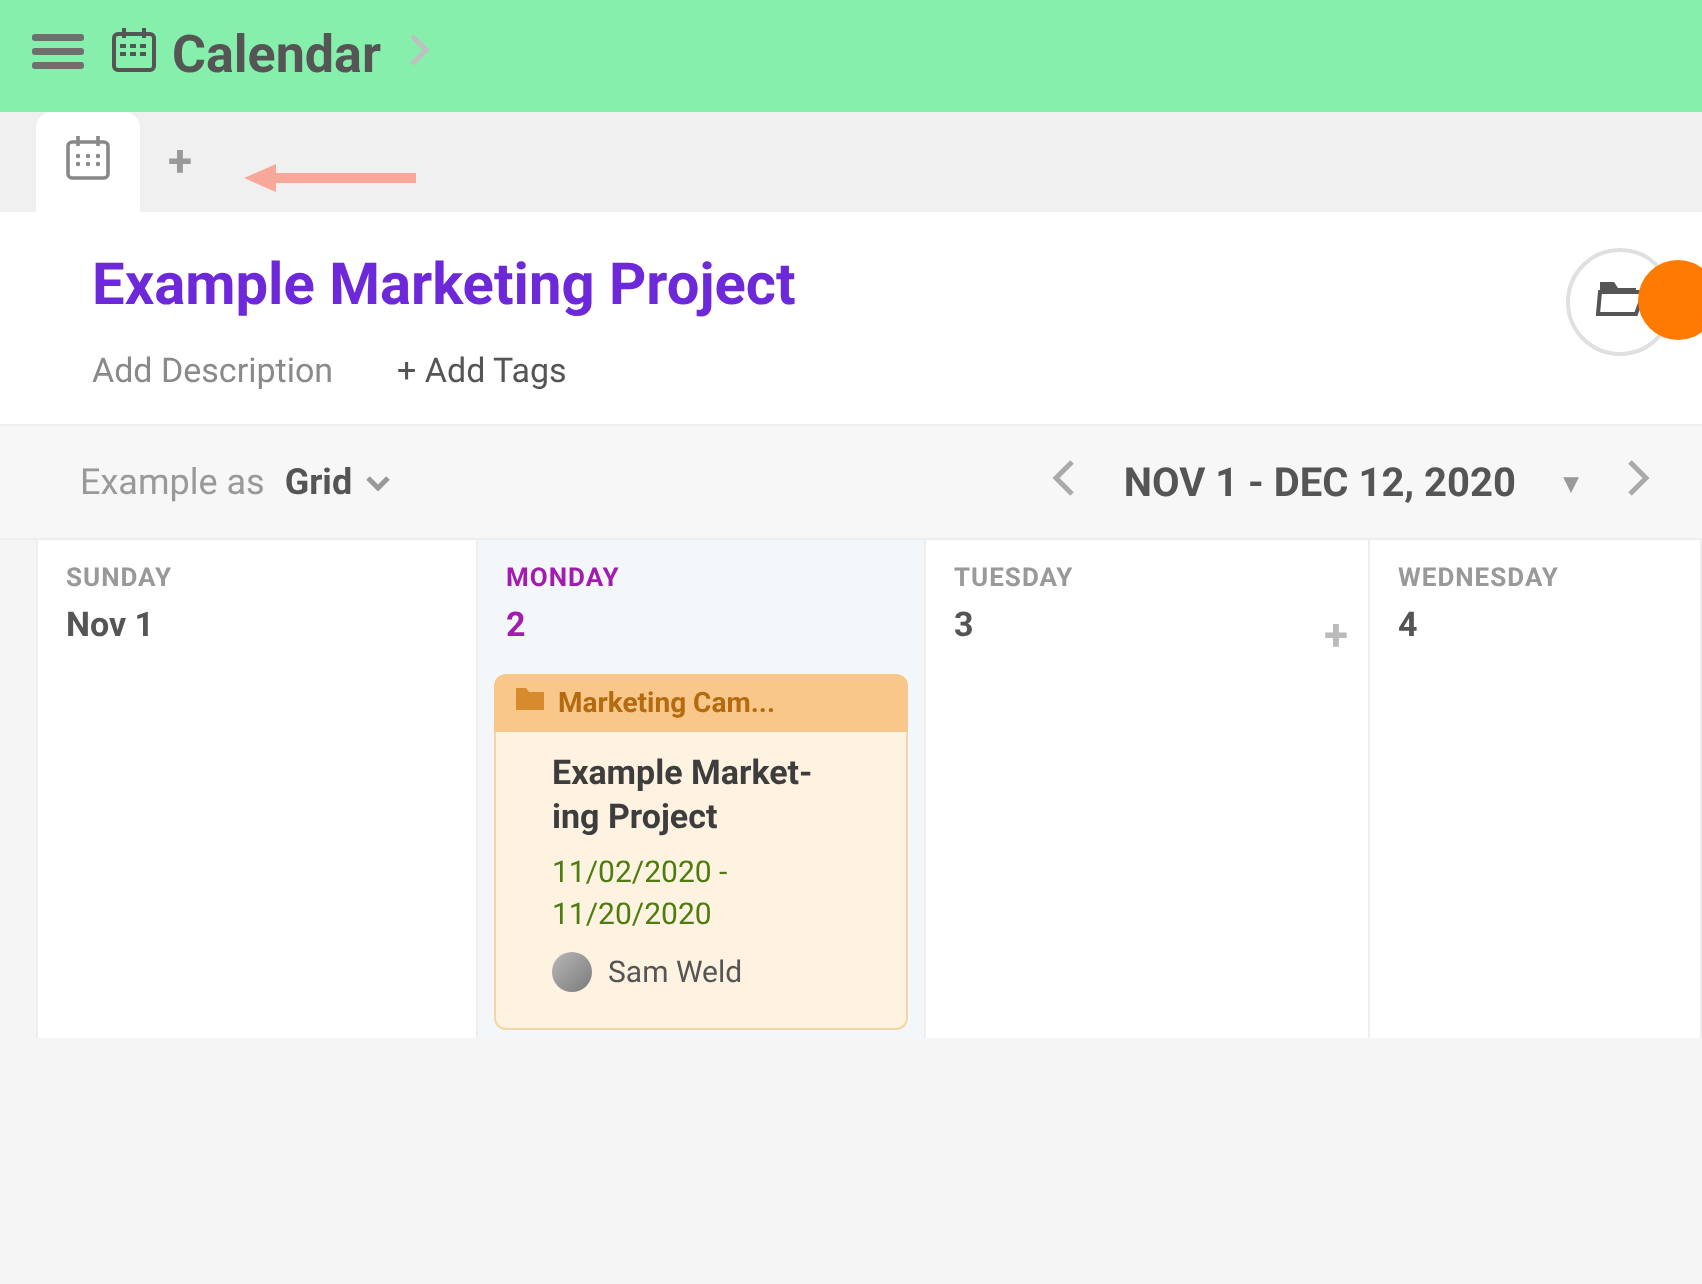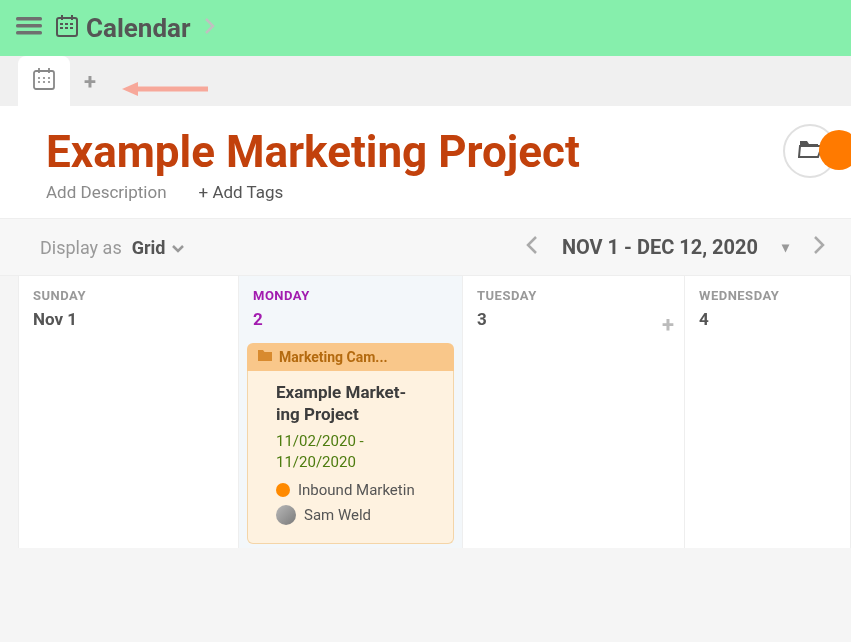--- a/index.html
+++ b/index.html
@@ -81,24 +81,24 @@
       top: 24px;
     }
 
     
     .project-section {
       background: #fff;
       padding: 20px 30px 16px 46px;
       position: relative;
     }
     .project-title {
-      font-size: 44px;
-      font-weight: 700;
-      color: #c2410c;
-      margin-bottom: 4px;
+      font-size: 29px;
+      font-weight: 700;
+      color: #6d28d9;
+      margin-bottom: 16px;
     }
     .project-meta {
       display: flex;
       gap: 32px;
       color: #8a8a8a;
       font-size: 17px;
     }
     .add-description { cursor: pointer; }
     .add-tags { cursor: pointer; color: #555; }
     .folder-circle {
@@ -331,21 +331,21 @@
           <path d="M2 2 L9 2 L11 5 L20 5 L20 7 L2 7 Z" fill="#555"></path>
           <path d="M2 7 L24 7 L20 18 L1 18 Z" fill="none" stroke="#555" stroke-width="2"></path>
         </svg>
     </span>
   </div>
   <div class="circle-partial"></div>
 </div>
 
 <div class="control-bar">
   <div class="display-control">
-    <span class="display-label">Display as</span>
+    <span class="display-label">Example as</span>
     <span class="display-value">
       <span>Grid</span>
       <span>
         <svg width="14" height="10" viewBox="0 0 14 10">
             <polyline points="2,2 7,7 12,2" fill="none" stroke="#999" stroke-width="2.5"></polyline>
           </svg>
       </span>
     </span>
   </div>
   <div class="date-nav">
@@ -386,24 +386,20 @@
       <div class="event-card">
         <div class="event-title">
           <span>Example Market-</span><br>
           <span>ing Project</span>
         </div>
         <div class="event-dates">
           <span>11/02/2020 -</span><br>
           <span>11/20/2020</span>
         </div>
         <div class="event-line">
-          <span class="dot-orange"></span>
-          <span>Inbound Marketin</span>
-        </div>
-        <div class="event-line">
           <span class="avatar"></span>
           <span>Sam Weld</span>
         </div>
       </div>
     </div>
   </div>
   <div class="cal-col tue">
     <div class="day-header">TUESDAY</div>
     <div class="day-number">3</div>
     <div class="add-in-cell">+</div>

